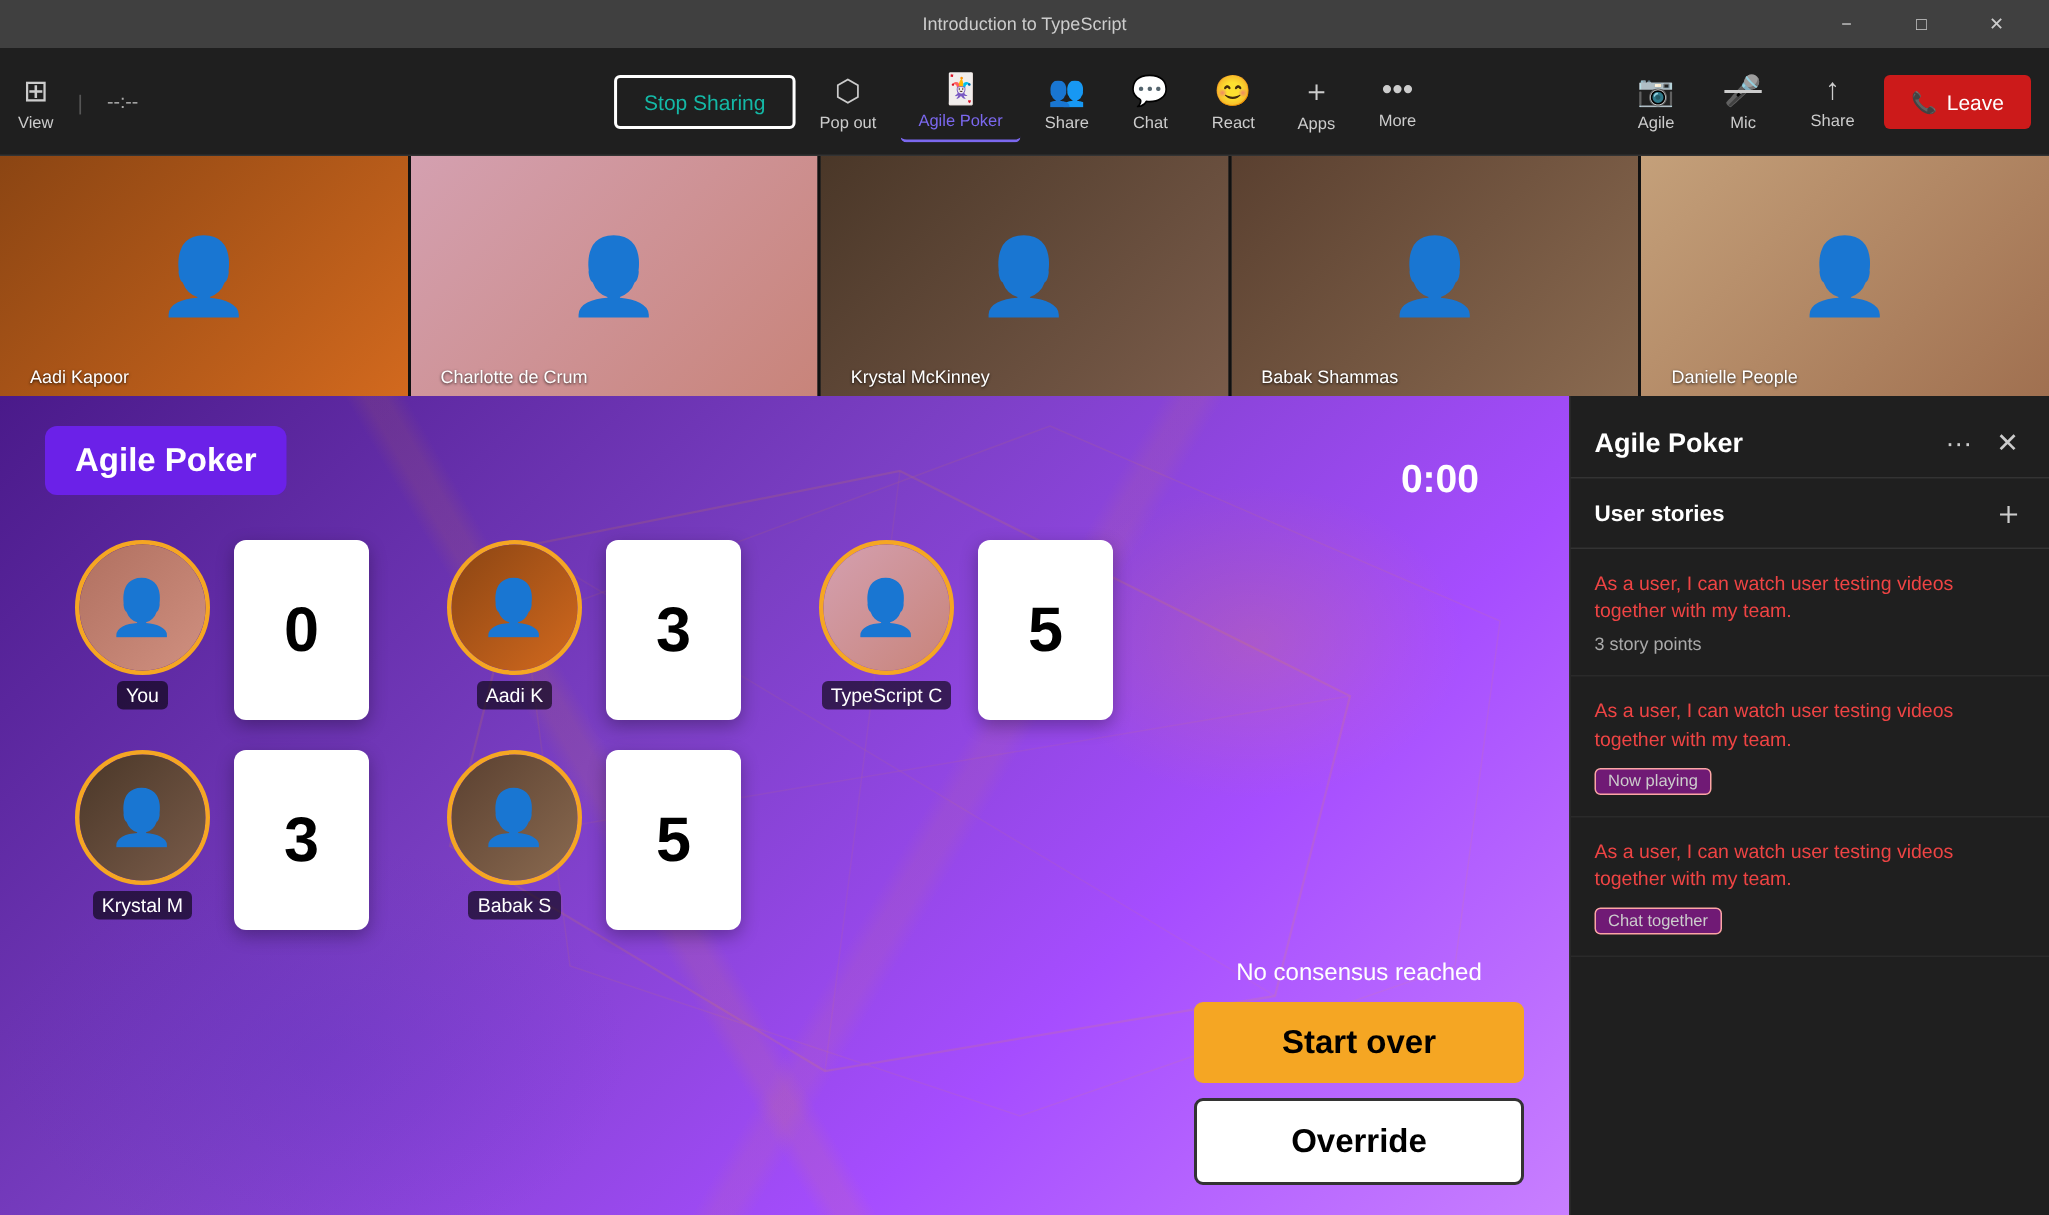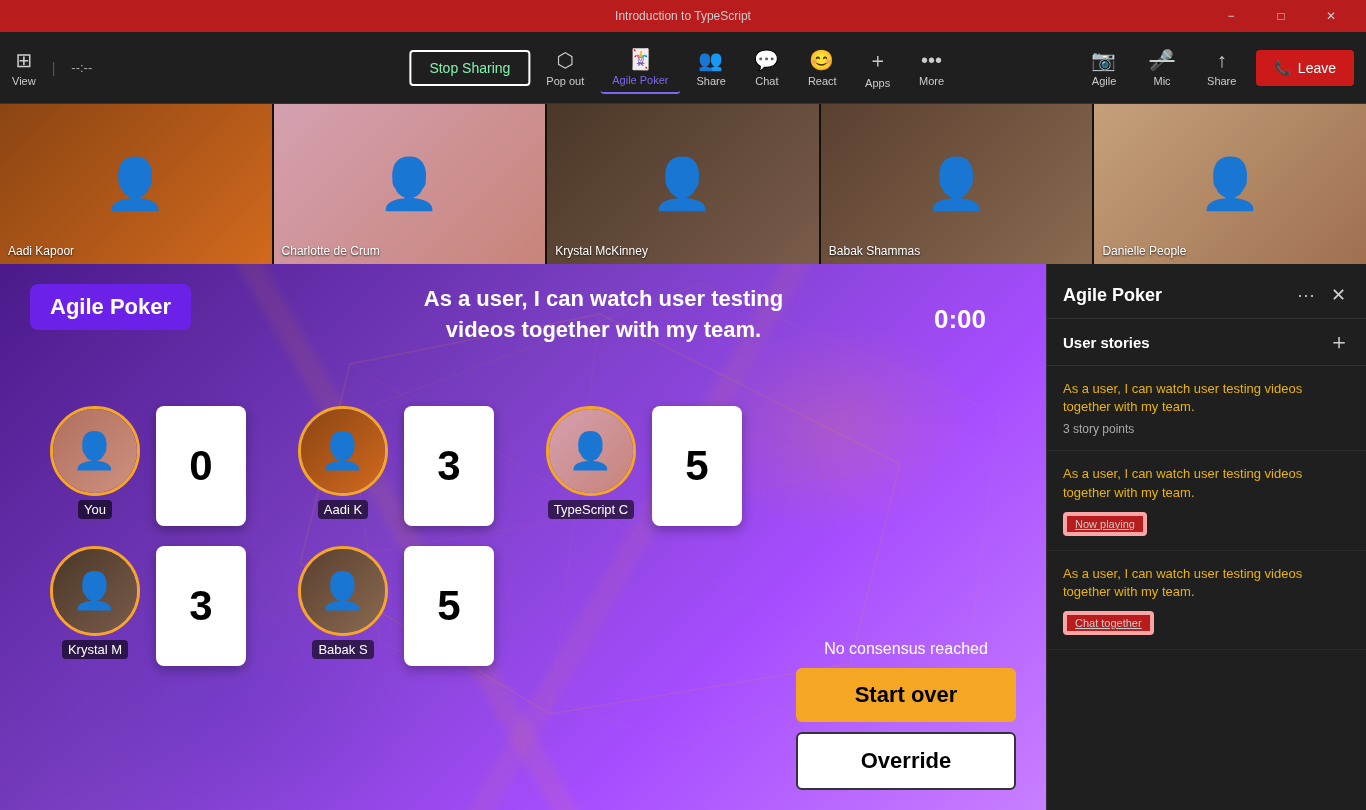--- a/index.html
+++ b/index.html
@@ -1,21 +1,21 @@
 <!DOCTYPE html>
 <html><head>
   <meta charset="utf-8">
   <style>
     * { margin: 0; padding: 0; box-sizing: border-box; }
     body { width: 1366px; height: 810px; background: #1a1a1a; font-family: 'Segoe UI', sans-serif; overflow: hidden; color: #fff; }
 
     
     .title-bar {
       height: 32px;
-      background: #b91c1c;
+      background: #404040;
       display: flex;
       align-items: center;
       justify-content: space-between;
       padding: 0 12px;
     }
     .title-bar-title {
       position: absolute;
       left: 50%;
       transform: translateX(-50%);
       font-size: 12px;
@@ -82,21 +82,21 @@
       border: none;
       color: #ccc;
       font-size: 11px;
       min-width: 50px;
     }
     .toolbar-btn .icon { font-size: 20px; }
     .toolbar-btn.active { color: #7b68ee; border-bottom: 2px solid #7b68ee; }
     .stop-sharing-btn {
       background: transparent;
       border: 2px solid #fff;
-      color: #86efac;
+      color: #14b8a6;
       padding: 8px 18px;
       border-radius: 4px;
       font-size: 14px;
       cursor: pointer;
       font-weight: 500;
     }
     .leave-btn {
       background: #cc1a1a;
       border: none;
       color: #fff;
@@ -138,21 +138,21 @@
       width: 100%;
       height: 100%;
       display: flex;
       align-items: center;
       justify-content: center;
       overflow: hidden;
     }
     .video-tile-name {
       position: absolute;
       bottom: 6px;
-      left: 8px;
+      left: 20px;
       font-size: 12px;
       color: #fff;
       text-shadow: 0 1px 2px rgba(0,0,0,0.8);
     }
     
     .avatar-face {
       width: 100%;
       height: 100%;
       object-fit: cover;
       display: flex;
@@ -363,38 +363,37 @@
       flex: 1;
       overflow-y: auto;
     }
     .story-item {
       padding: 14px 16px;
       border-bottom: 1px solid #2a2a2a;
       cursor: pointer;
     }
     .story-text {
       font-size: 13px;
-      color: #eab308;
+      color: #ef4444;
       line-height: 1.4;
       margin-bottom: 6px;
     }
     .story-points {
       font-size: 12px;
       color: #aaa;
     }
     .story-badge {
       display: inline-block;
-      background: #b91c1c;
-      border: 4px solid #fca5a5;
+      background: #701a75;
+      border: 1px solid #fca5a5;
       border-radius: 4px;
       padding: 2px 8px;
       font-size: 11px;
       color: #ccc;
       margin-top: 4px;
-      text-decoration: underline;
     }
 
     
     .game-svg-bg {
       position: absolute;
       inset: 0;
       pointer-events: none;
       opacity: 0.3;
     }
 
@@ -530,23 +529,20 @@
       <polygon points="700,20 1000,150 970,380 680,480 380,380 350,150" stroke="rgba(255,165,0,0.25)" stroke-width="1" fill="none"></polygon>
       <line x1="600" y1="50" x2="550" y2="450" stroke="rgba(255,165,0,0.2)" stroke-width="1"></line>
       <line x1="900" y1="200" x2="300" y2="300" stroke="rgba(255,165,0,0.2)" stroke-width="1"></line>
       <line x1="850" y1="400" x2="350" y2="100" stroke="rgba(255,165,0,0.2)" stroke-width="1"></line>
     </svg>
 
     <div style="display:flex;align-items:flex-start;position:relative;z-index:1;">
       <div>
         <div class="agile-poker-label">Agile Poker</div>
       </div>
-      <div class="story-title-area" style="flex:1;padding:0 20px;">
-        <div class="story-title">As a user, I can watch user testing<br>videos together with my team.</div>
-      </div>
       <div class="timer">0:00</div>
     </div>
 
     <div class="players-section top-row" style="display:flex;gap:16px;align-items:flex-start;position:relative;z-index:1;margin-top:20px;padding-left:20px;">
 
       <div class="player-col">
         <div class="player-avatar">
           <div style="width:100%;height:100%;background:linear-gradient(135deg,#b07060,#d09080);display:flex;align-items:center;justify-content:center;font-size:36px;">👤</div>
         </div>
         <div class="player-name">You</div>

